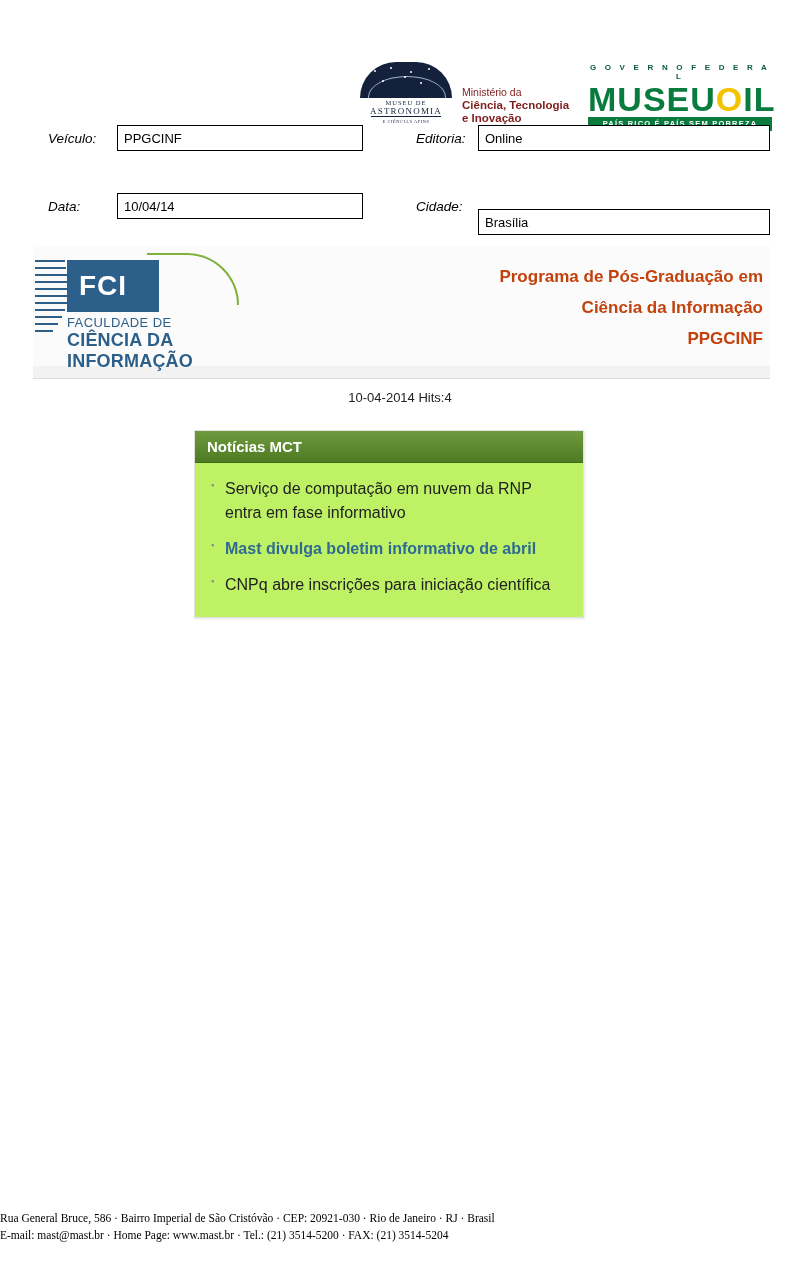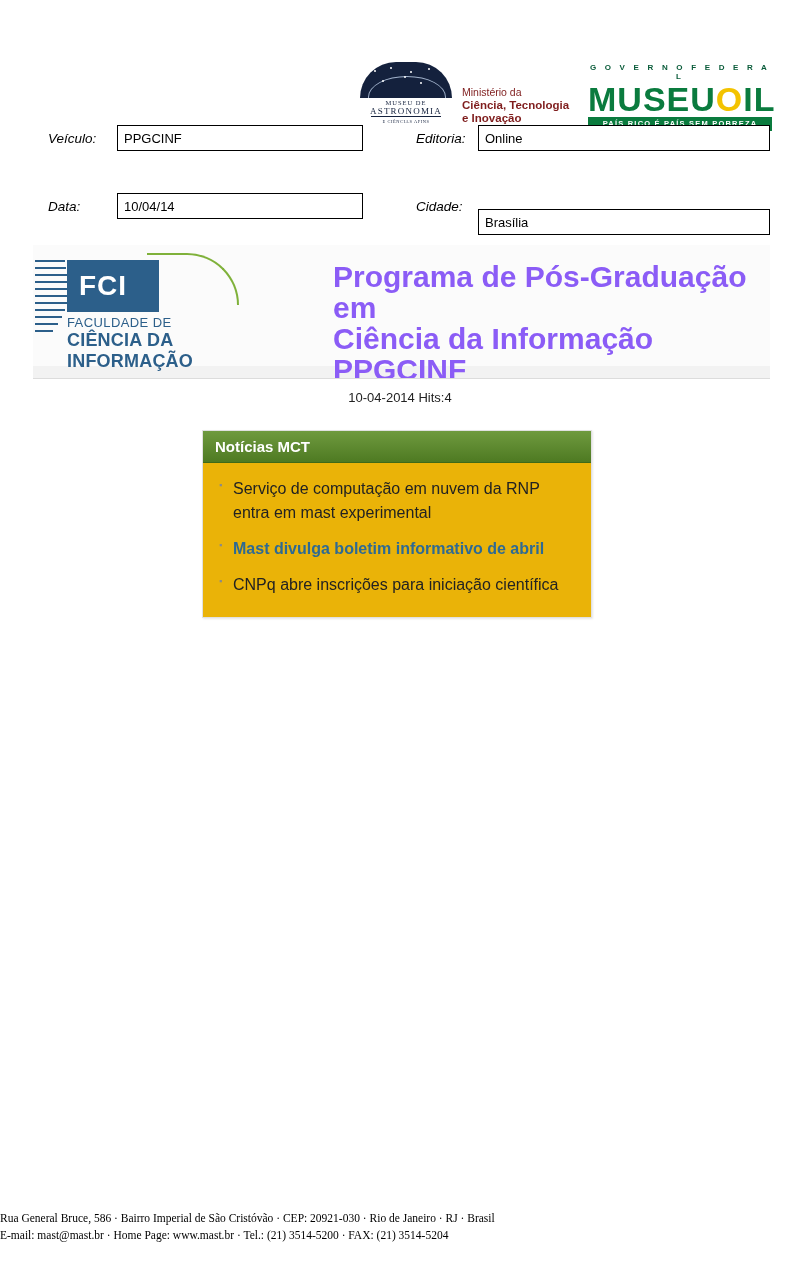--- a/index.html
+++ b/index.html
@@ -248,46 +248,46 @@
     font-size: 18px;
     font-weight: bold;
     line-height: 21px;
     letter-spacing: .2px;
   }
   .ppg-title {
     position: absolute;
     left: 300px;
     top: 16px;
     width: 430px;
-    text-align: left;
-    color: #8b5cf6;
-    font-size: 30px;
+    text-align: right;
+    color: #c2410c;
+    font-size: 17px;
     font-weight: bold;
     line-height: 31px;
     font-family: "Liberation Sans", sans-serif;
   }
 
   .hits {
     position: absolute;
     left: 0;
     top: 390px;
     width: 800px;
     text-align: center;
     font-size: 13px;
     color: #222;
   }
 
   
   .news {
     position: absolute;
-    left: 202px;
+    left: 194px;
     top: 430px;
     width: 390px;
     border: 1px solid #e1e1e1;
-    background: #eab308;
+    background: #bef264;
     box-sizing: border-box;
     box-shadow: 1px 1px 2px rgba(0,0,0,.10);
   }
   .news-header {
     background: linear-gradient(#6f9a3f, #4e7a22);
     color: #fff;
     font-size: 15px;
     font-weight: bold;
     padding: 7px 0 7px 12px;
     border-bottom: 1px solid #3f6a18;
@@ -415,21 +415,21 @@
     <div>Ciência da Informação</div>
     <div>PPGCINF</div>
   </div>
 </div>
 
 <div class="hits">10-04-2014 Hits:4</div>
 
 <div class="news">
   <div class="news-header">Notícias MCT</div>
   <ul class="news-list">
-    <li><span>Serviço de computação em nuvem da RNP entra em mast experimental</span></li>
+    <li><span>Serviço de computação em nuvem da RNP entra em fase informativo</span></li>
     <li class="hl"><span>Mast divulga boletim informativo de abril</span></li>
     <li><span>CNPq abre inscrições para iniciação científica</span></li>
   </ul>
 </div>
 
 <div class="footer">
   <div>Rua General Bruce, 586 · Bairro Imperial de São Cristóvão · CEP: 20921-030 · Rio de Janeiro · RJ · Brasil</div>
   <div>E-mail: mast@mast.br · Home Page: www.mast.br · Tel.: (21) 3514-5200 · FAX: (21) 3514-5204</div>
 </div>
 

